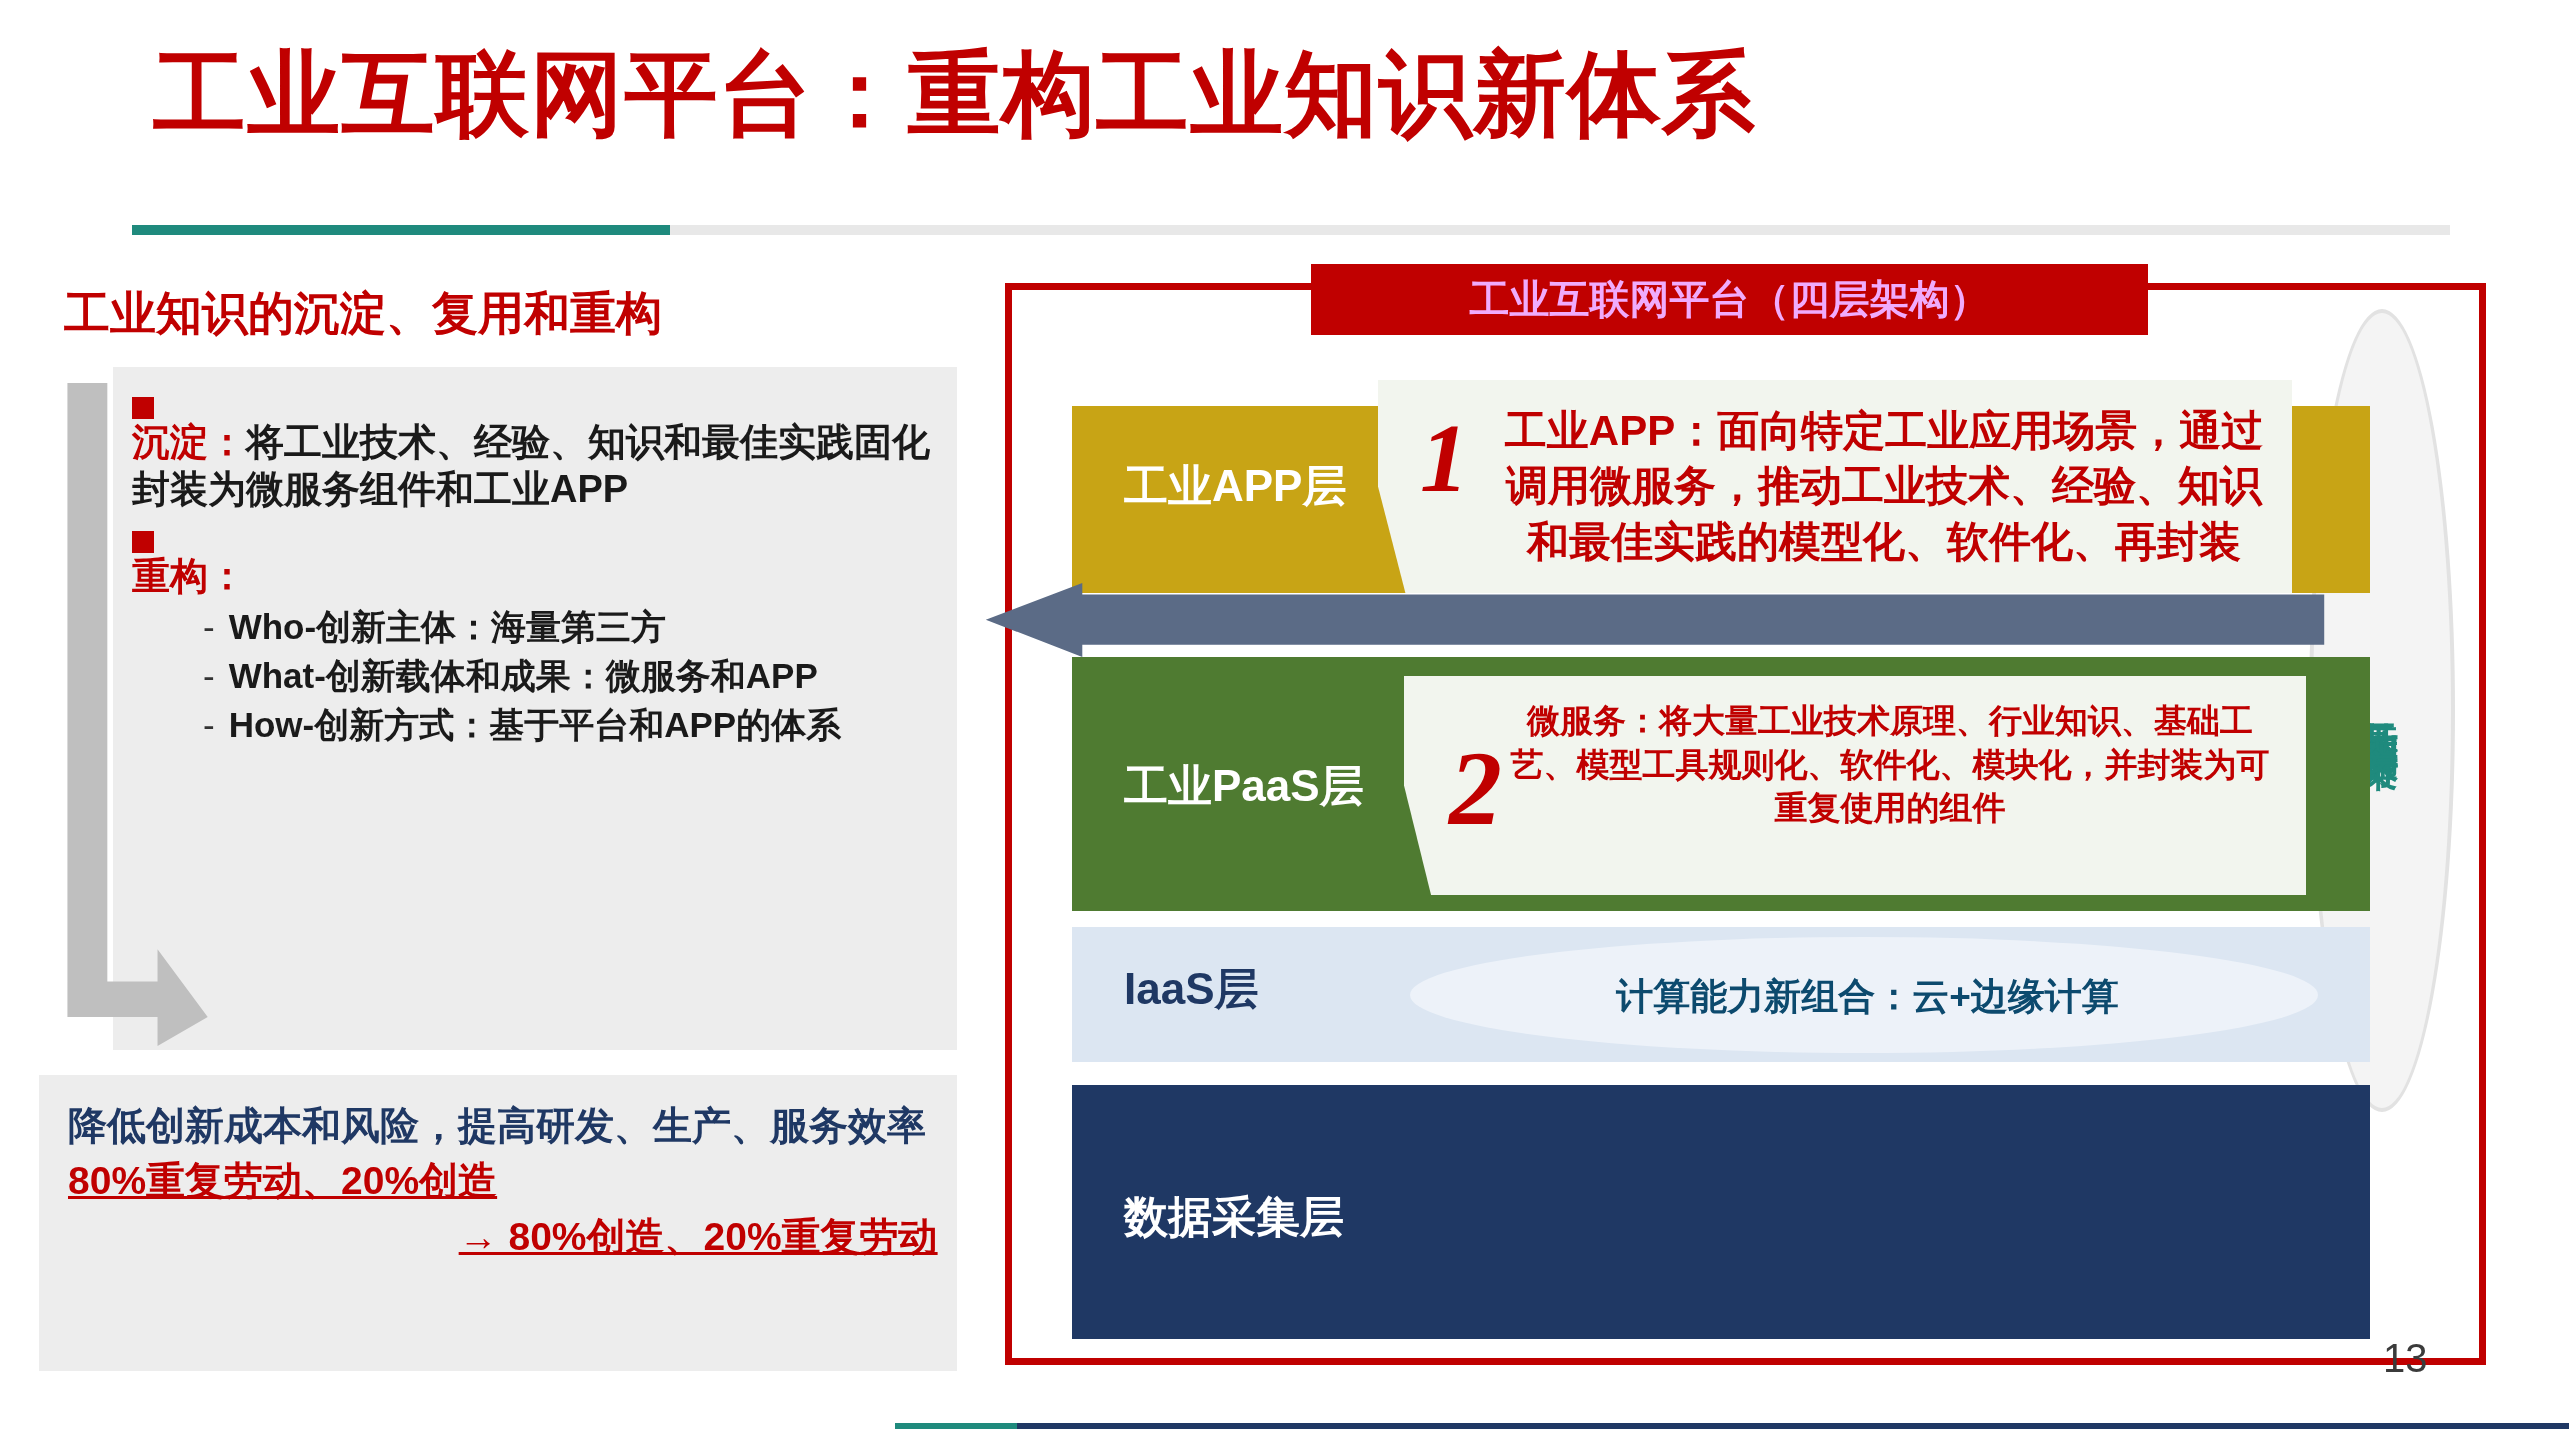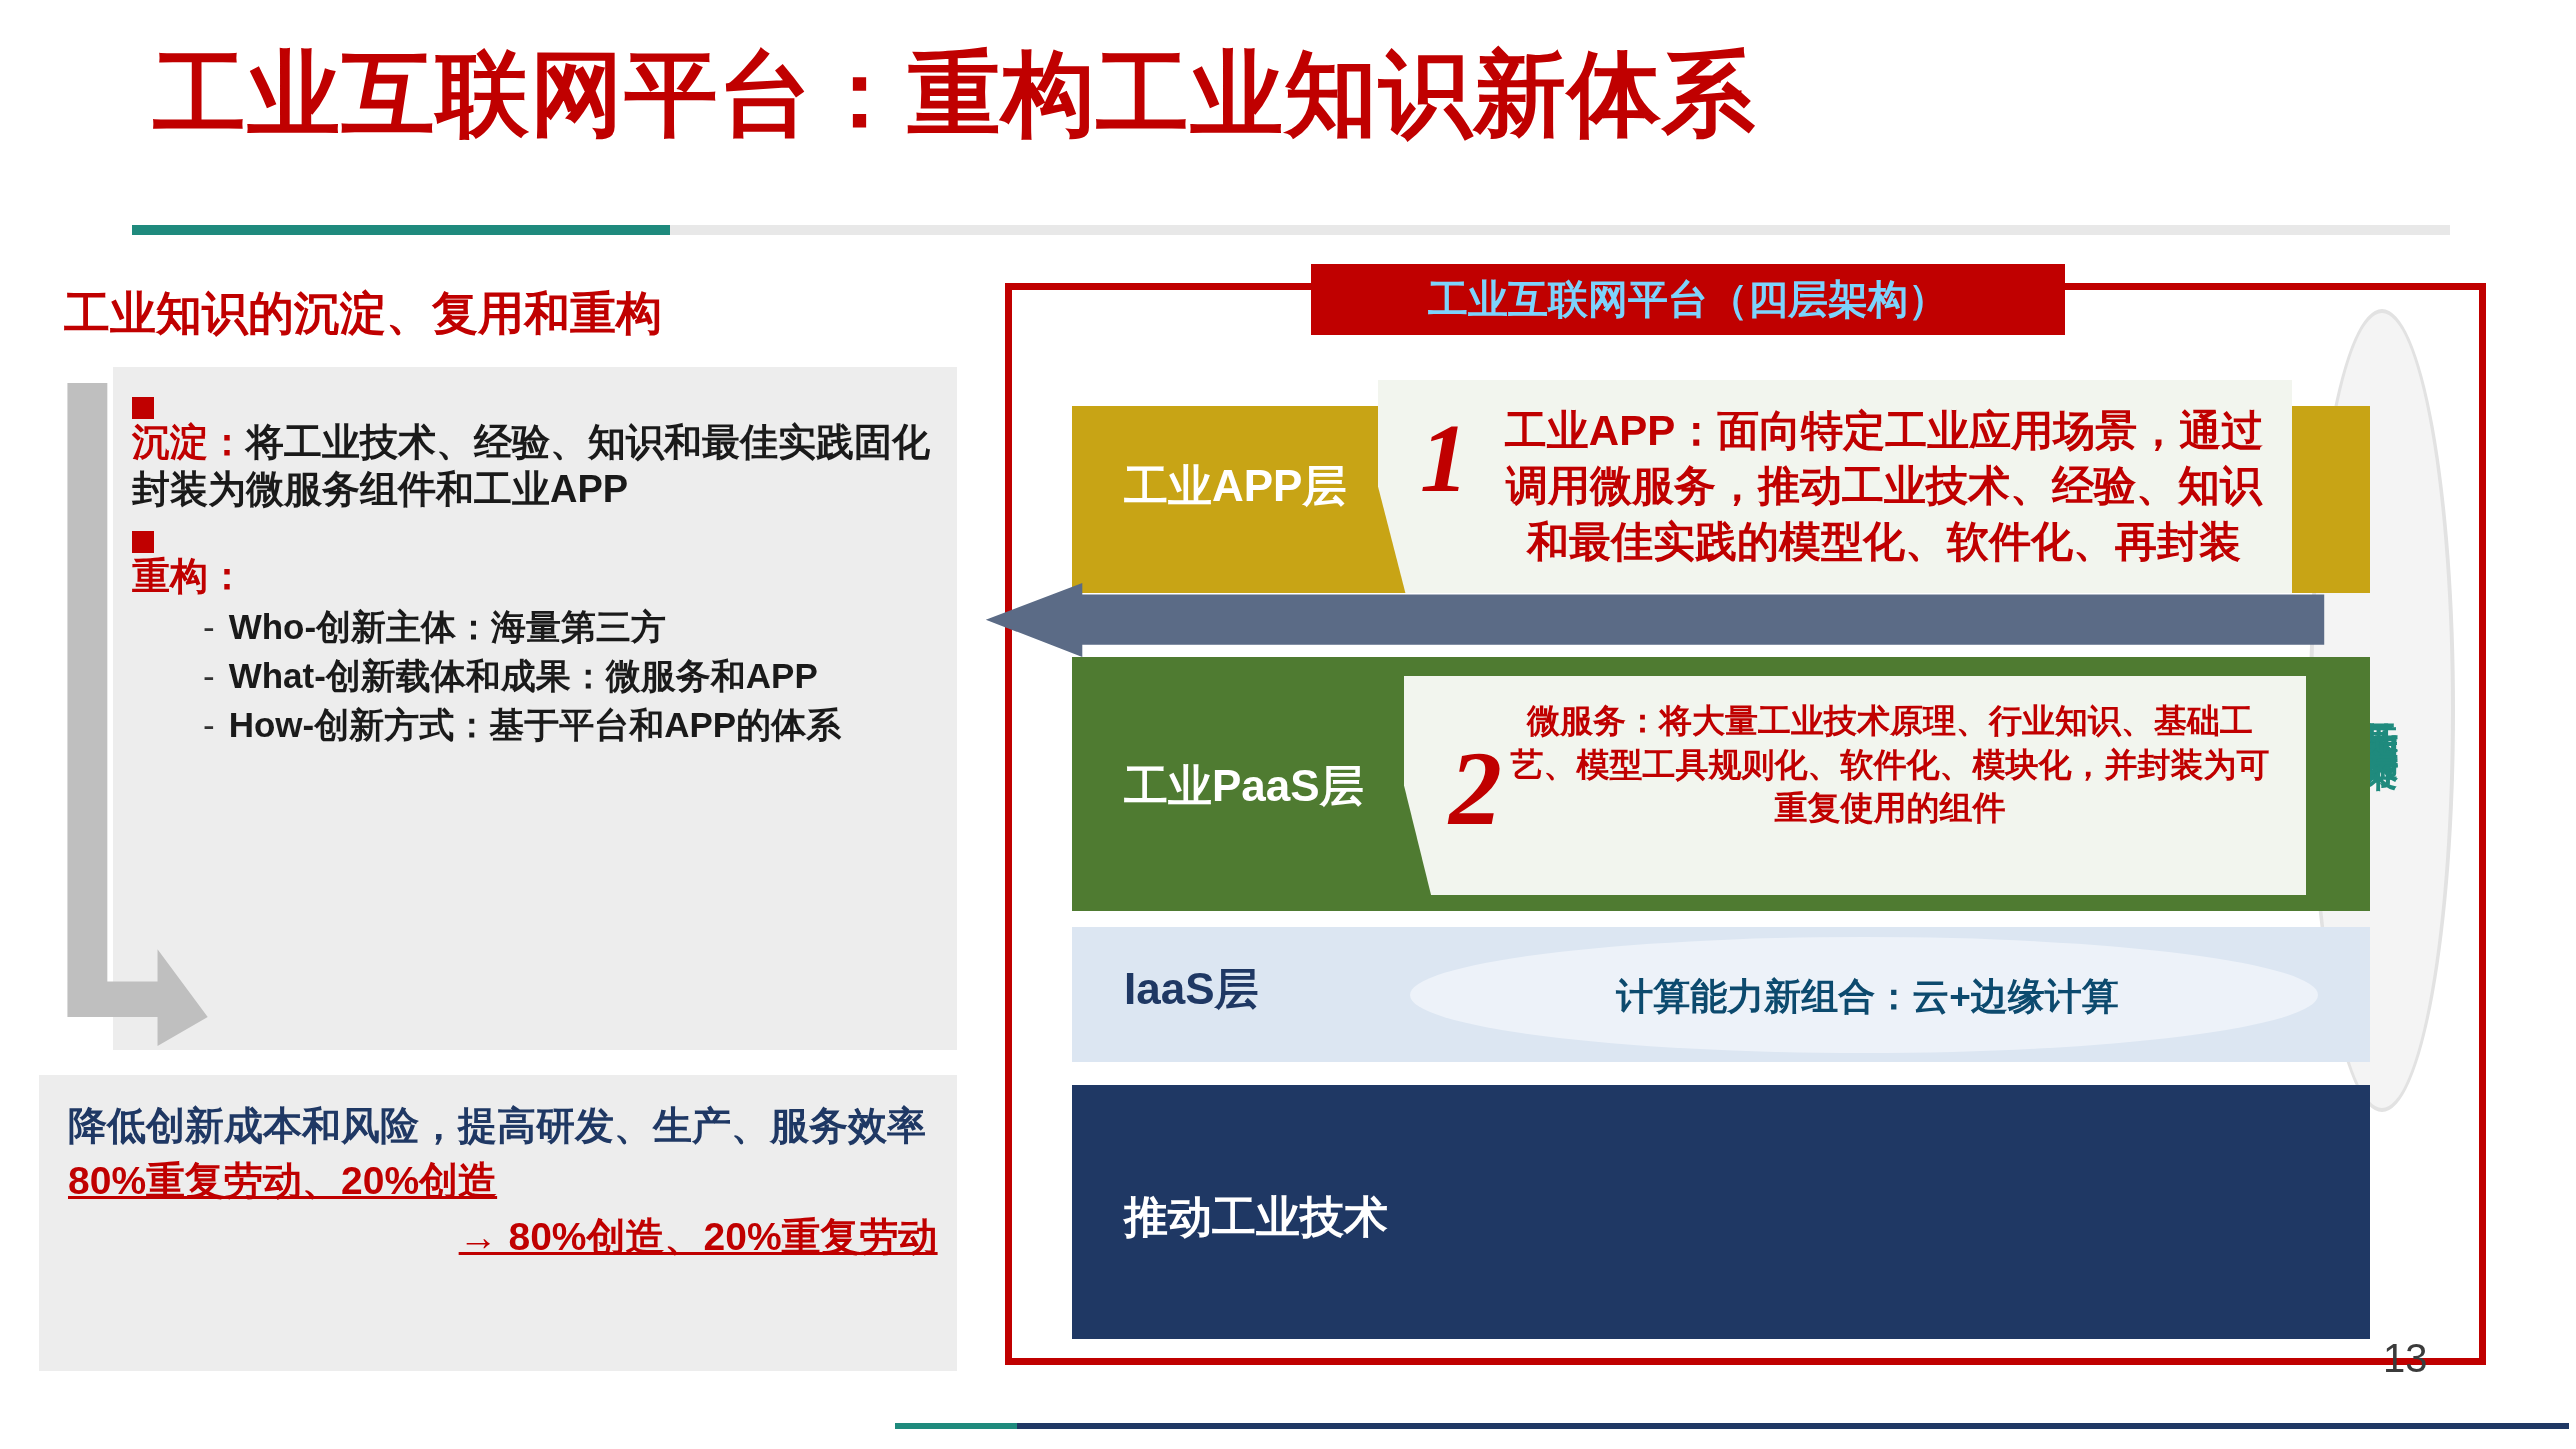--- a/index.html
+++ b/index.html
@@ -59,22 +59,22 @@
   }
   .bt-red{color:#C00000;text-decoration:underline;}
   .bt-right{display:block;text-align:right;padding-right:6.4px;}
 
   
   .frame{
     position:absolute;left:1005px;top:283px;width:1481px;height:1082px;
     border:7px solid #C00000;box-sizing:border-box;
   }
   .frame-title{
-    position:absolute;left:1311px;top:264px;width:754px;height:71px;
-    background:#C00000;color:#7dd3fc;font-size:40px;font-weight:bold;
+    position:absolute;left:1311px;top:264px;width:837px;height:71px;
+    background:#C00000;color:#f0abfc;font-size:40px;font-weight:bold;
     display:flex;align-items:center;justify-content:center;white-space:nowrap;
   }
 
   
   .cloud-ellipse{
     position:absolute;left:2309px;top:309px;width:138px;height:795px;
     border:4.5px solid #E2E2E2;border-radius:50%/50%;background:#F4F4F4;
   }
   .cloud-text{
     position:absolute;left:2344px;top:335px;width:71px;height:741px;
@@ -230,20 +230,20 @@
   <div class="paas-label">工业PaaS层</div>
   <div class="paas-num">2</div>
   <div class="paas-text">微服务：将大量工业技术原理、行业知识、基础工艺、模型工具规则化、软件化、模块化，并封装为可重复使用的组件</div>
 
   <div class="iaas-band"></div>
   <div class="iaas-ell"></div>
   <div class="iaas-label">IaaS层</div>
   <div class="iaas-text">计算能力新组合：云+边缘计算</div>
 
   <div class="data-band"></div>
-  <div class="data-label">推动工业技术</div>
+  <div class="data-label">数据采集层</div>
 
   <div class="pagenum">13</div>
 
   <div class="bottom-rule"></div>
   <div class="bottom-rule2"></div>
 </div>
 
 
 </body></html>

